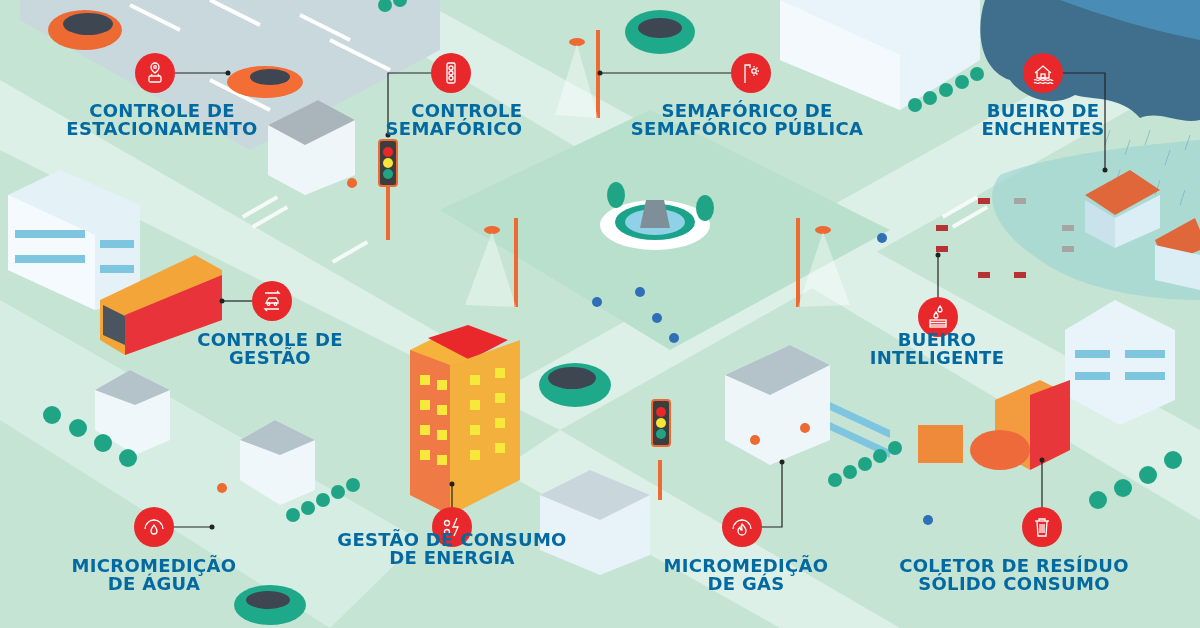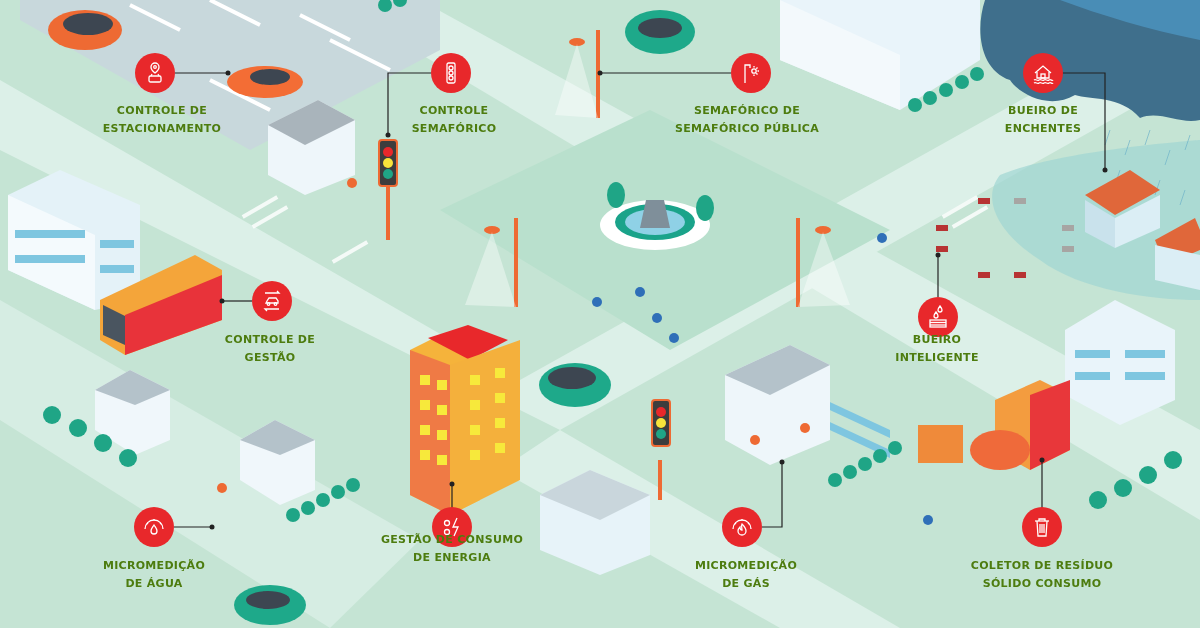--- a/index.html
+++ b/index.html
@@ -1,19 +1,19 @@
 <!DOCTYPE html>
 <html><head>
 <meta charset="utf-8">
 <style>
   html,body{margin:0;padding:0;}
   body{width:1200px;height:628px;overflow:hidden;background:#cfe9dd;font-family:"DejaVu Sans","Liberation Sans",sans-serif;}
   #scene{position:relative;width:1200px;height:628px;overflow:hidden;background:#c5e4d4;}
   svg.bg{position:absolute;left:0;top:0;}
-  .label{position:absolute;text-align:center;font-weight:bold;font-size:11px;line-height:18px;color:#4d7c0f;letter-spacing:0.3px;white-space:nowrap;transform:translateX(-50%);}
+  .label{position:absolute;text-align:center;font-weight:bold;font-size:18px;line-height:18px;color:#0369a1;letter-spacing:0.3px;white-space:nowrap;transform:translateX(-50%);}
   .label span{display:block;}
   .badge{position:absolute;width:40px;height:40px;border-radius:50%;background:#e8282b;transform:translate(-50%,-50%);display:flex;align-items:center;justify-content:center;}
   .badge svg{width:26px;height:26px;}
 </style>
 </head>
 <body>
 
 <div id="scene">
 
   <svg class="bg" width="1200" height="628" viewBox="0 0 1200 628">
@@ -347,21 +347,21 @@
         <line x1="11" y1="10" x2="11" y2="19"></line>
         <line x1="13" y1="10" x2="13" y2="19"></line>
         <line x1="15" y1="10" x2="15" y2="19"></line>
       </svg>
   </div>
 
   <div class="label" style="left:162px;top:102px;">
     <span>CONTROLE DE</span>
     <span>ESTACIONAMENTO</span>
   </div>
-  <div class="label" style="left:454px;top:102px;">
+  <div class="label" style="left:454px;top:102px;text-align:right;">
     <span>CONTROLE</span>
     <span>SEMAFÓRICO</span>
   </div>
   <div class="label" style="left:747px;top:102px;">
     <span>SEMAFÓRICO DE</span>
     <span>SEMAFÓRICO PÚBLICA</span>
   </div>
   <div class="label" style="left:1043px;top:102px;">
     <span>BUEIRO DE</span>
     <span>ENCHENTES</span>
@@ -379,18 +379,18 @@
     <span>DE ÁGUA</span>
   </div>
   <div class="label" style="left:452px;top:531px;">
     <span>GESTÃO DE CONSUMO</span>
     <span>DE ENERGIA</span>
   </div>
   <div class="label" style="left:746px;top:557px;">
     <span>MICROMEDIÇÃO</span>
     <span>DE GÁS</span>
   </div>
-  <div class="label" style="left:1042px;top:557px;">
+  <div class="label" style="left:1014px;top:557px;">
     <span>COLETOR DE RESÍDUO</span>
     <span>SÓLIDO CONSUMO</span>
   </div>
 
 </div>
 
 </body></html>

